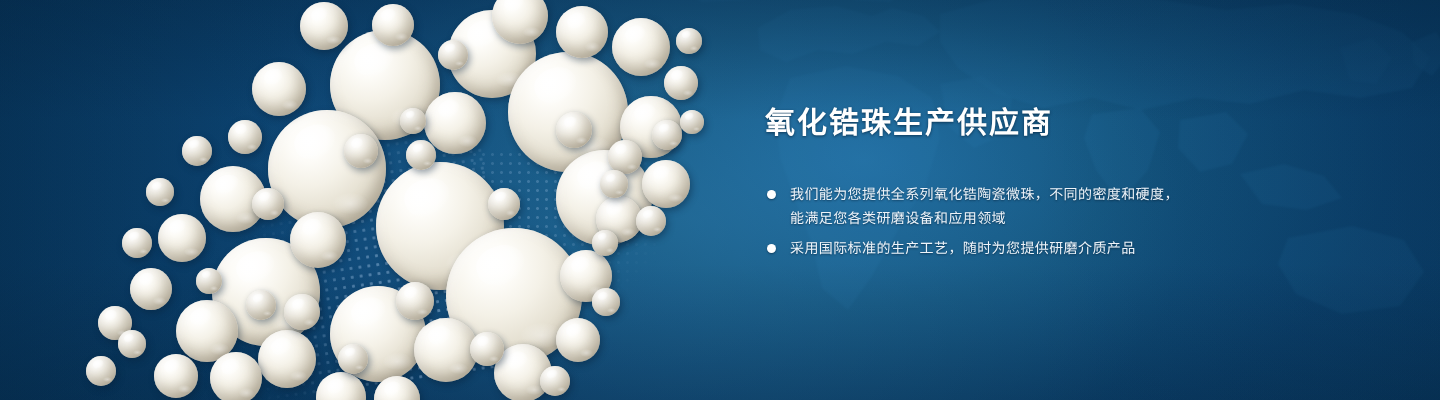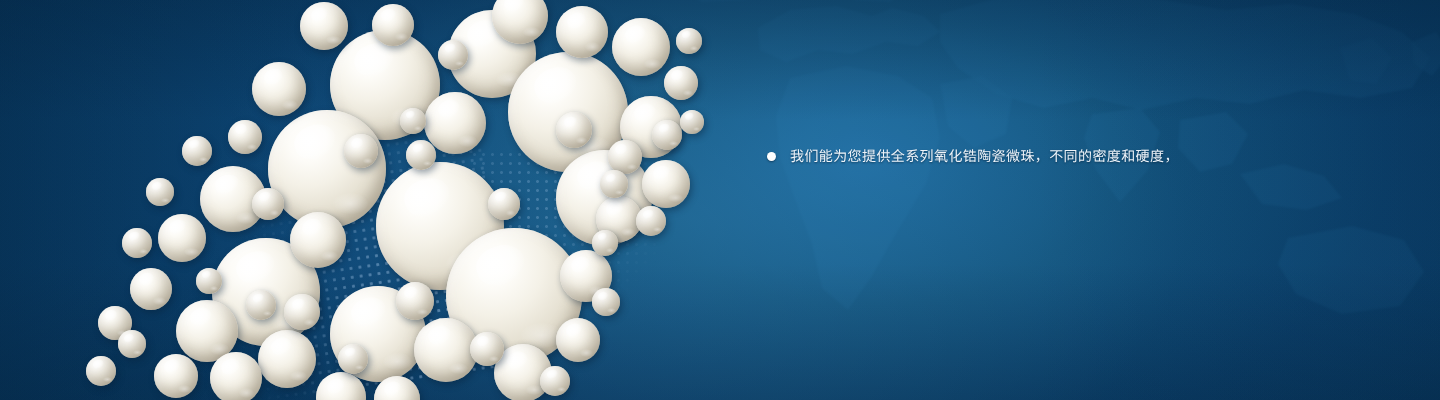--- a/index.html
+++ b/index.html
@@ -242,26 +242,32 @@
     <span class="bead" style="left:540px;top:366px;width:30px;height:30px;"></span>
     <span class="bead" style="left:592px;top:288px;width:28px;height:28px;"></span>
     <span class="bead" style="left:676px;top:28px;width:26px;height:26px;"></span>
     <span class="bead" style="left:680px;top:110px;width:24px;height:24px;"></span>
     <span class="bead" style="left:338px;top:344px;width:30px;height:30px;"></span>
     <span class="bead" style="left:196px;top:268px;width:26px;height:26px;"></span>
     <span class="bead" style="left:86px;top:356px;width:30px;height:30px;"></span>
   </div>
 
   <div class="copy">
+    <h1 class="headline">氧化锆珠生产供应商</h1>
 
     <ul class="bullet-list">
 
       <li class="bullet-item">
         <span class="bullet-dot"></span>
         <span class="bullet-line">我们能为您提供全系列氧化锆陶瓷微珠，不同的密度和硬度，</span>
+        <span class="bullet-line">能满足您各类研磨设备和应用领域</span>
       </li>
 
 
+      <li class="bullet-item">
+        <span class="bullet-dot"></span>
+        <span class="bullet-line">采用国际标准的生产工艺，随时为您提供研磨介质产品</span>
+      </li>
 
     </ul>
   </div>
 
 </div>
 
 </body></html>

